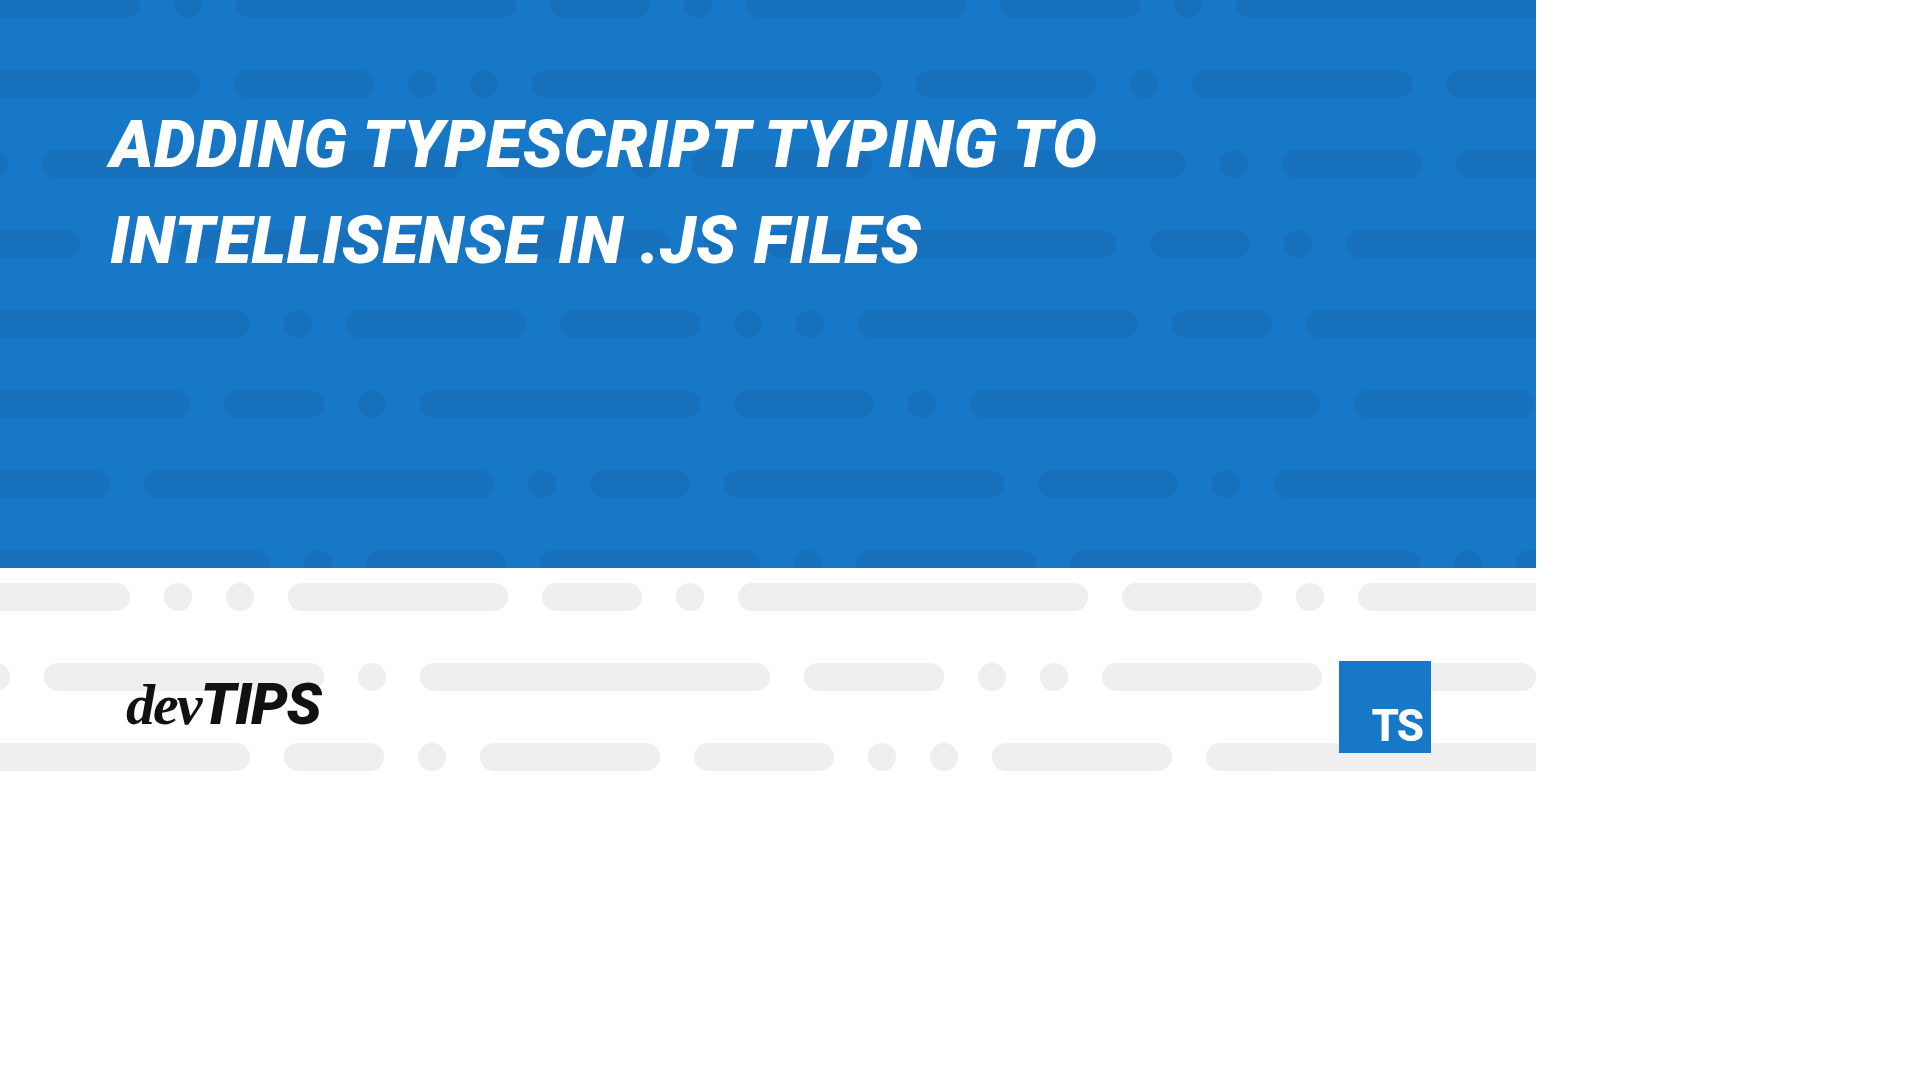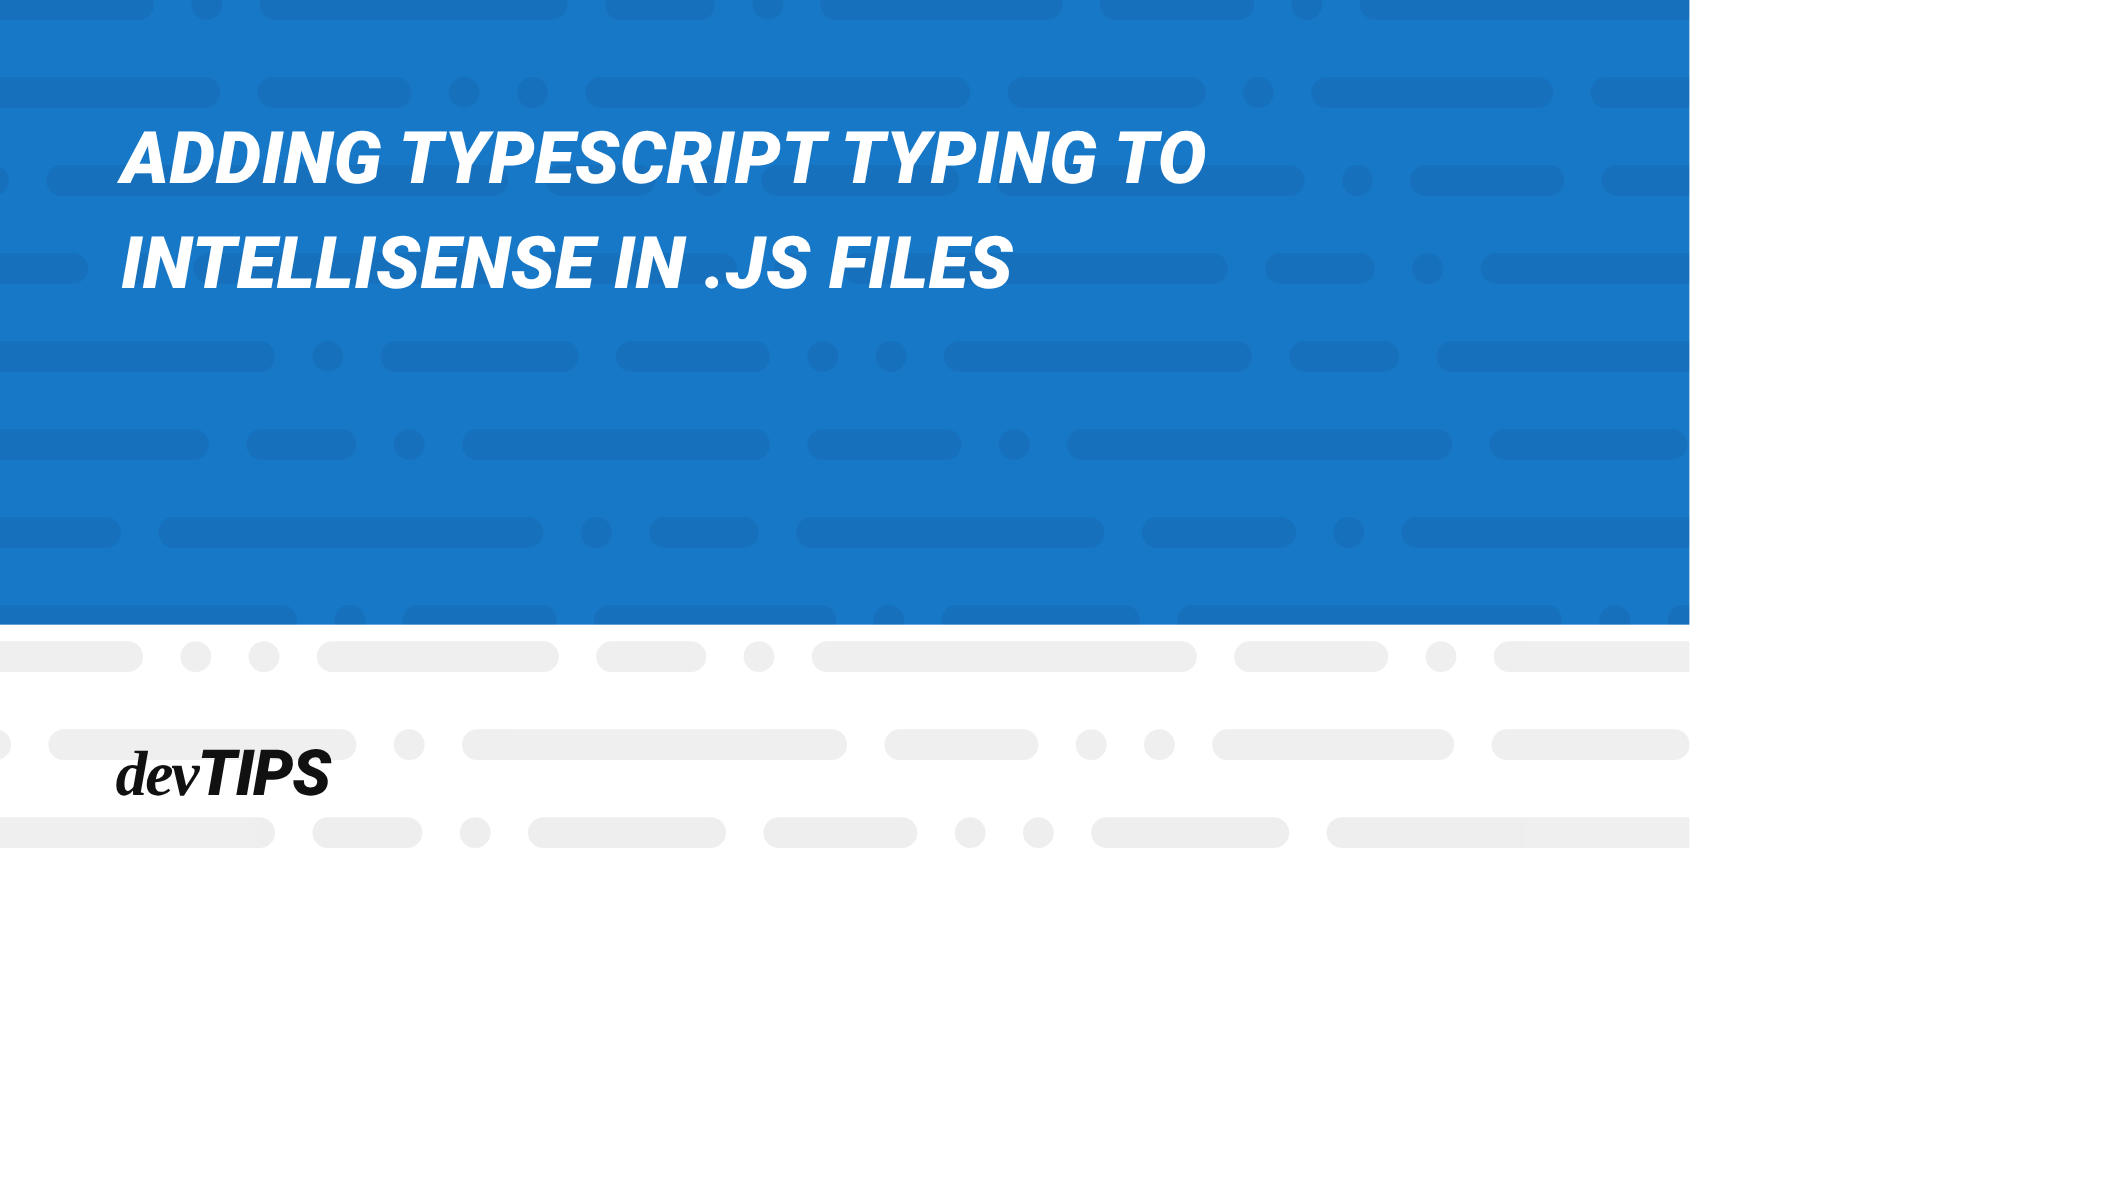--- a/index.html
+++ b/index.html
@@ -82,20 +82,21 @@
       color: #111;
       z-index: 10;
       font-style: italic;
       letter-spacing: -1px;
     }
     .brand .dev {
       font-weight: 700;
       font-style: italic;
       font-family: Georgia, 'Times New Roman', serif;
       letter-spacing: -2px;
+      margin-left: 21px;
     }
     .ts-logo {
       position: absolute;
       right: 105px;
       bottom: 63px;
       width: 92px;
       height: 92px;
       background: #1878c8;
       z-index: 10;
       display: flex;
@@ -247,13 +248,16 @@
         <div class="dot"></div>
         <div class="dot"></div>
         <div class="dash w180"></div>
         <div class="dash w350"></div>
     </div>
 
   </div>
   <div class="brand">
     <span class="dev">dev</span><span>TIPS</span>
   </div>
+  <div class="ts-logo">
+    <span class="ts-logo-text">TS</span>
+  </div>
 </div>
 
 </body></html>

